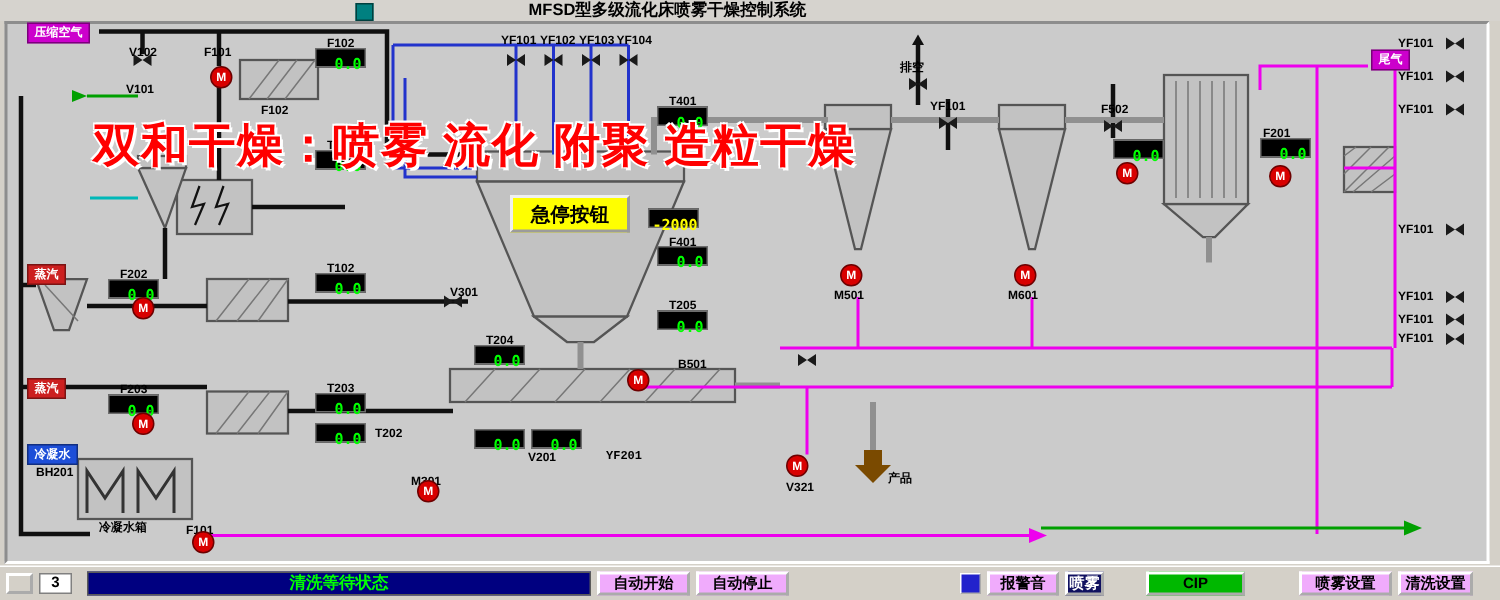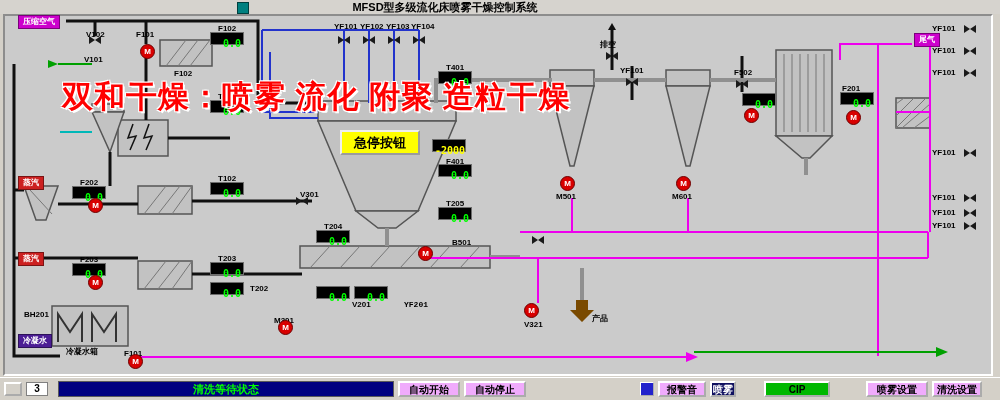--- a/index.html
+++ b/index.html
@@ -241,21 +241,21 @@
     <div class="pump" style="left: 278px; top: 320px;">M</div>
     <div class="pump" style="left: 418px; top: 246px;">M</div>
     <div class="pump" style="left: 524px; top: 303px;">M</div>
     <div class="pump" style="left: 560px; top: 176px;">M</div>
     <div class="pump" style="left: 676px; top: 176px;">M</div>
     <div class="pump" style="left: 744px; top: 108px;">M</div>
     <div class="pump" style="left: 846px; top: 110px;">M</div>
     <div class="tag" style="left: 18px; top: 15px; background: rgb(204, 0, 204);">压缩空气</div>
     <div class="tag" style="left: 18px; top: 176px; background: rgb(204, 32, 32);">蒸汽</div>
     <div class="tag" style="left: 18px; top: 252px; background: rgb(204, 32, 32);">蒸汽</div>
-    <div class="tag" style="left: 18px; top: 296px; background: #4c1d95; margin-top: 38px;">冷凝水</div>
+    <div class="tag" style="left: 18px; top: 296px; background: #1d4ed8;">冷凝水</div>
     <div class="tag" style="left: 914px; top: 33px; background: rgb(204, 0, 204);">尾气</div>
   </div>
 
 <div class="watermark">双和干燥：喷雾 流化 附聚 造粒干燥</div>
 
 <button class="estop">急停按钮</button>
 
 <div class="header">
   <div class="win-icon"></div>
   <div class="title">MFSD型多级流化床喷雾干燥控制系统</div>

